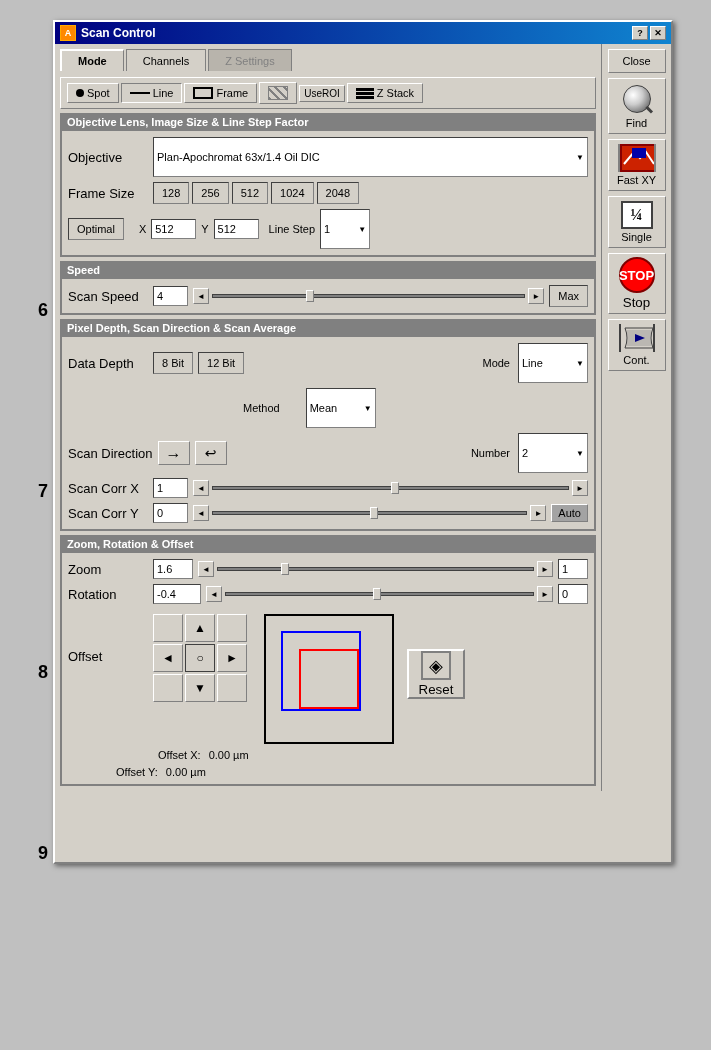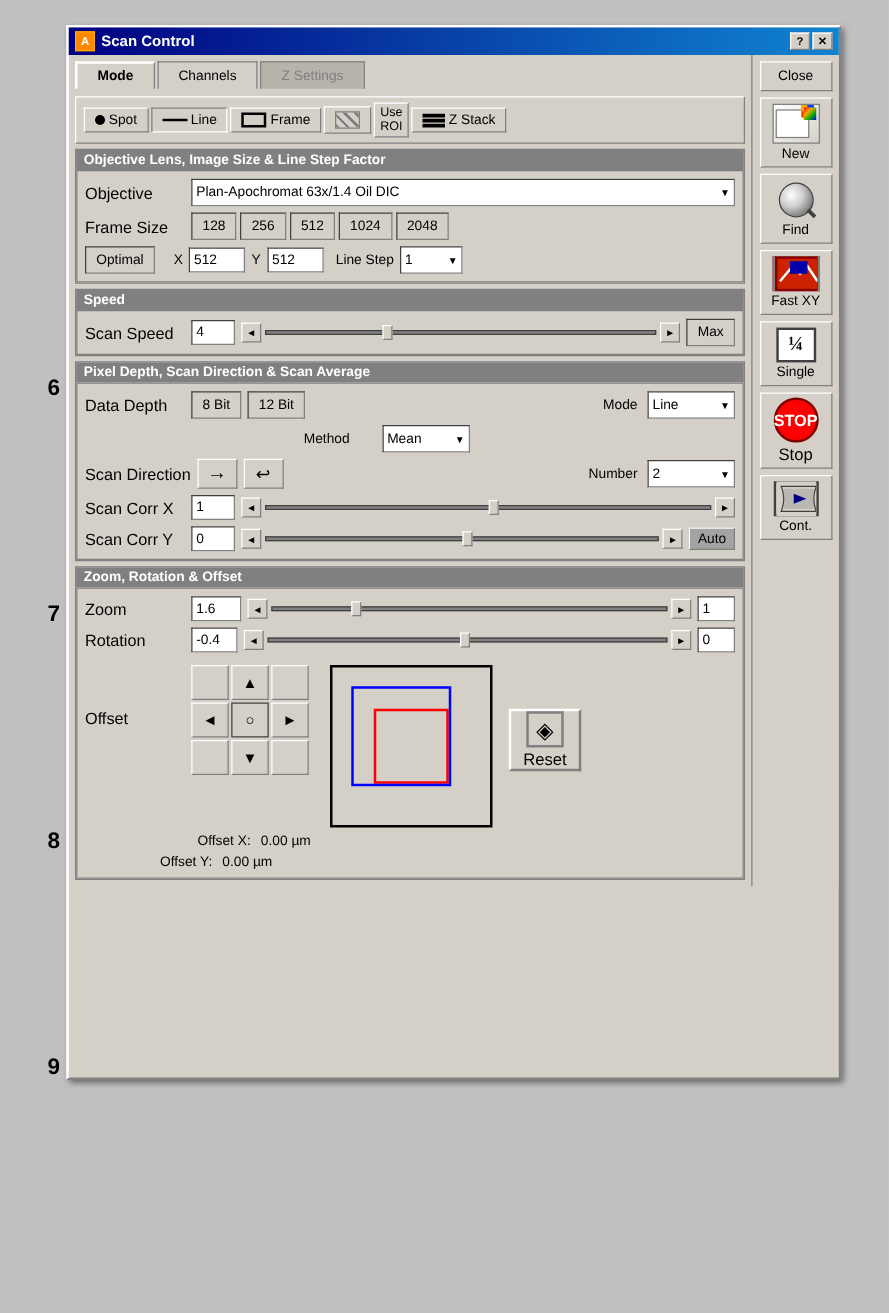--- a/index.html
+++ b/index.html
@@ -270,21 +270,21 @@
     }
 
     
     .dropdown {
       background: white;
       border: 1px solid #808080;
       border-top: 1px solid #404040;
       border-left: 1px solid #404040;
       padding: 1px 3px;
       font-size: 11px;
-      height: 22px;
+      height: 40px;
       display: flex;
       align-items: center;
       justify-content: space-between;
       cursor: pointer;
     }
 
     .dropdown-arrow {
       font-size: 8px;
       color: #000;
     }
@@ -590,21 +590,21 @@
     .section-block {
       border: 1px solid #808080;
     }
 
     .dropdown-sm {
       width: 70px;
     }
 
     .use-roi-btn {
       display: flex;
-      flex-direction: column;
+      flex-direction: row;
       align-items: center;
       gap: 0;
       font-size: 10px;
       padding: 2px 4px;
     }
   </style>
 </head>
 <body>
 
 <div class="page-wrapper">
@@ -808,21 +808,21 @@
                 <div class="slider-track">
                   <div class="slider-thumb" style="left:20%;"></div>
                 </div>
                 <button class="slider-btn">►</button>
               </div>
               <input class="input-field" style="width: 30px;" value="1">
             </div>
 
             <div class="form-row">
               <span class="form-label">Rotation</span>
-              <input class="input-field" style="width: 37px;" value="-0.4">
+              <input class="input-field" style="width: 48px;" value="-0.4">
               <div class="slider-container" style="flex:1;">
                 <button class="slider-btn">◄</button>
                 <div class="slider-track">
                   <div class="slider-thumb" style="left:48%;"></div>
                 </div>
                 <button class="slider-btn">►</button>
               </div>
               <input class="input-field" style="width: 30px;" value="0">
             </div>
 
@@ -853,47 +853,34 @@
                 </button>
               </div>
             </div>
 
             <div class="form-row" style="margin-left:90px; gap: 20px;">
               <div>
                 <span>Offset X:</span>
                 <span style="margin-left:5px;">0.00 µm</span>
               </div>
             </div>
-            <div class="form-row" style="margin-left:60px;">
+            <div class="form-row" style="margin-left:48px;">
               <div>
                 <span>Offset Y:</span>
                 <span style="margin-left:5px;">0.00 µm</span>
               </div>
             </div>
           </div>
         </div>
       </div>
 
       <div class="right-panel">
 
         <button class="close-btn">Close</button>
 
-        <button class="right-btn">
-          <div class="new-icon">
-            <svg width="36" height="30">
-              <rect x="2" y="4" width="26" height="22" fill="white" stroke="#808080" stroke-width="1"></rect>
-              <rect x="18" y="2" width="14" height="12" fill="none"></rect>
-              <rect x="22" y="0" width="10" height="10" fill="#ff4400"></rect>
-              <rect x="22" y="0" width="5" height="5" fill="#ffaa00"></rect>
-              <rect x="27" y="5" width="5" height="5" fill="#00aa44"></rect>
-              <rect x="27" y="0" width="5" height="5" fill="#0044ff"></rect>
-            </svg>
-          </div>
-          <span>New</span>
-        </button>
 
         <button class="right-btn">
           <div style="width:36px;height:32px;display:flex;align-items:center;justify-content:center;">
             <div style="width:28px;height:28px;border-radius:50%;background:radial-gradient(circle at 35% 35%, #fff 0%, #ccc 40%, #888 70%, #444 100%);border:1px solid #404040;position:relative;">
               <div style="position:absolute;right:-2px;bottom:-2px;width:8px;height:3px;background:#404040;transform:rotate(45deg);transform-origin:right center;"></div>
             </div>
           </div>
           <span>Find</span>
         </button>
 

